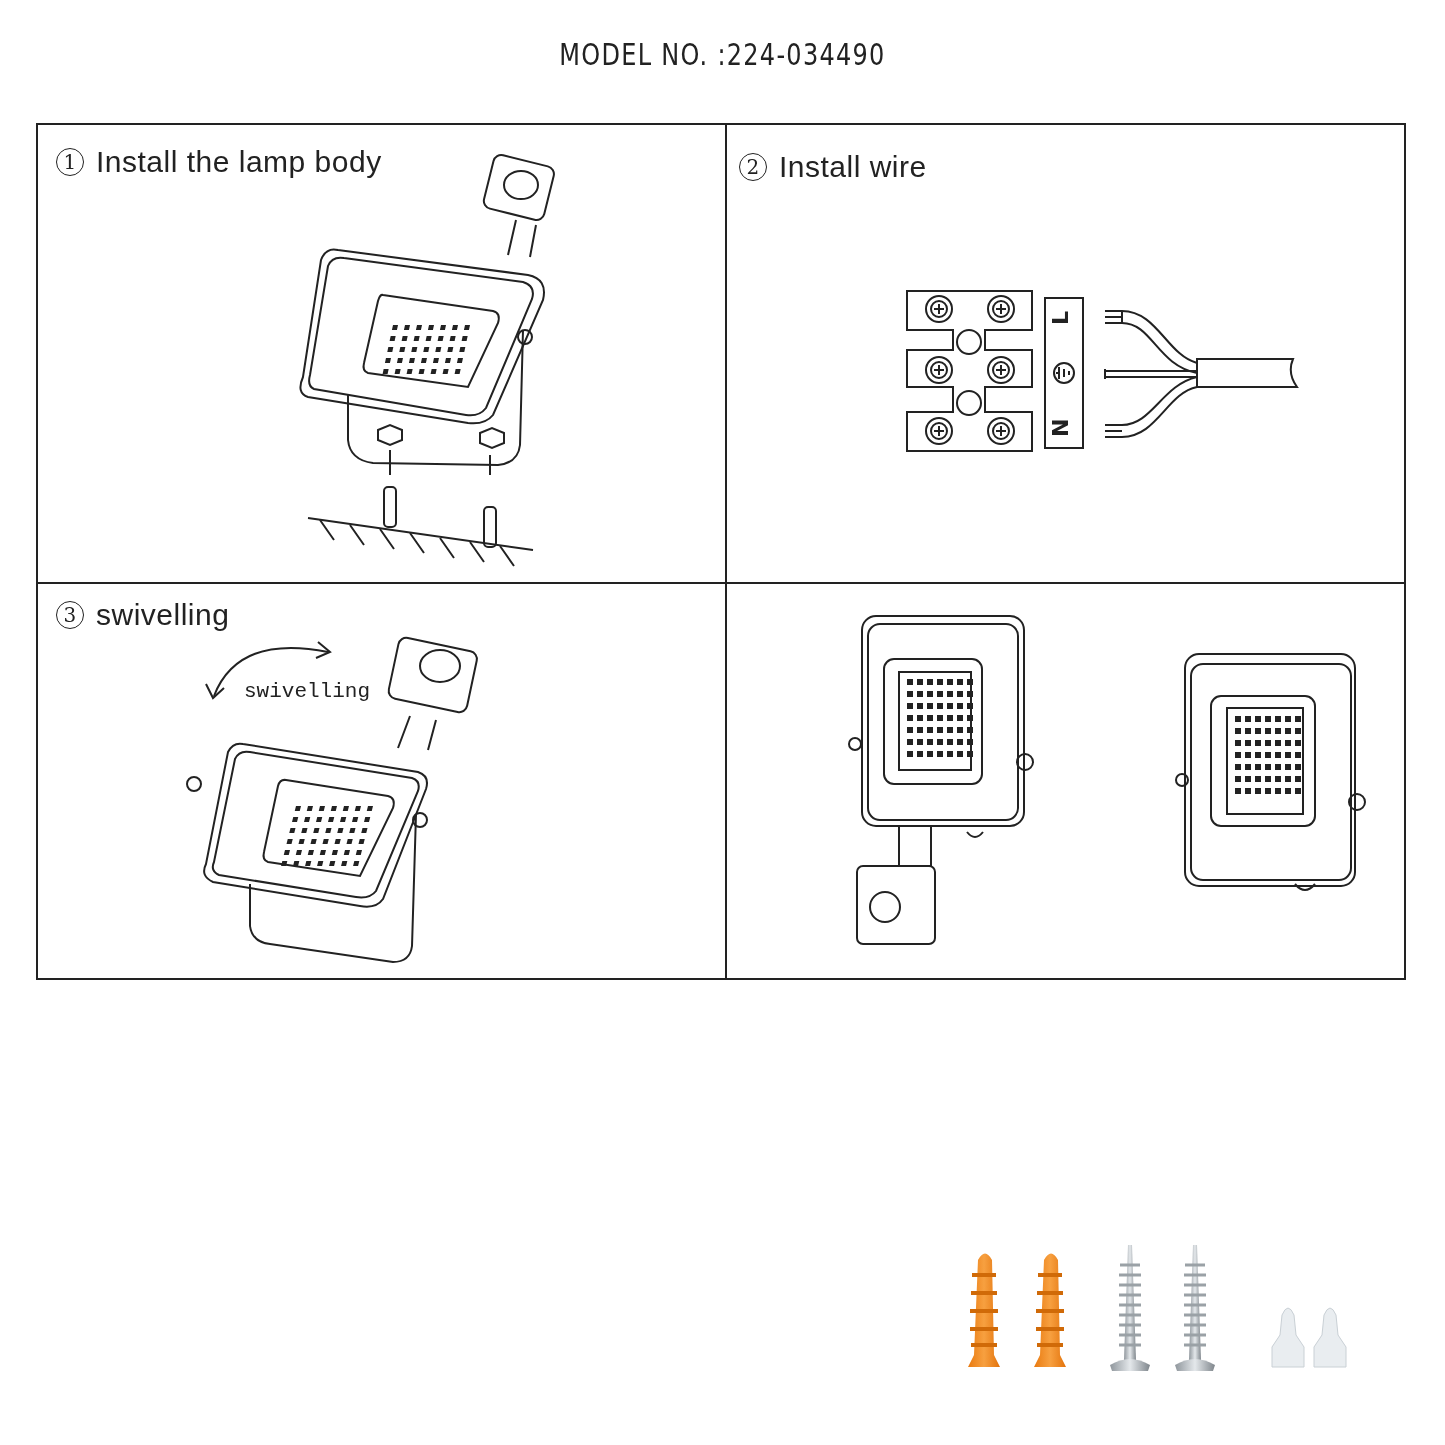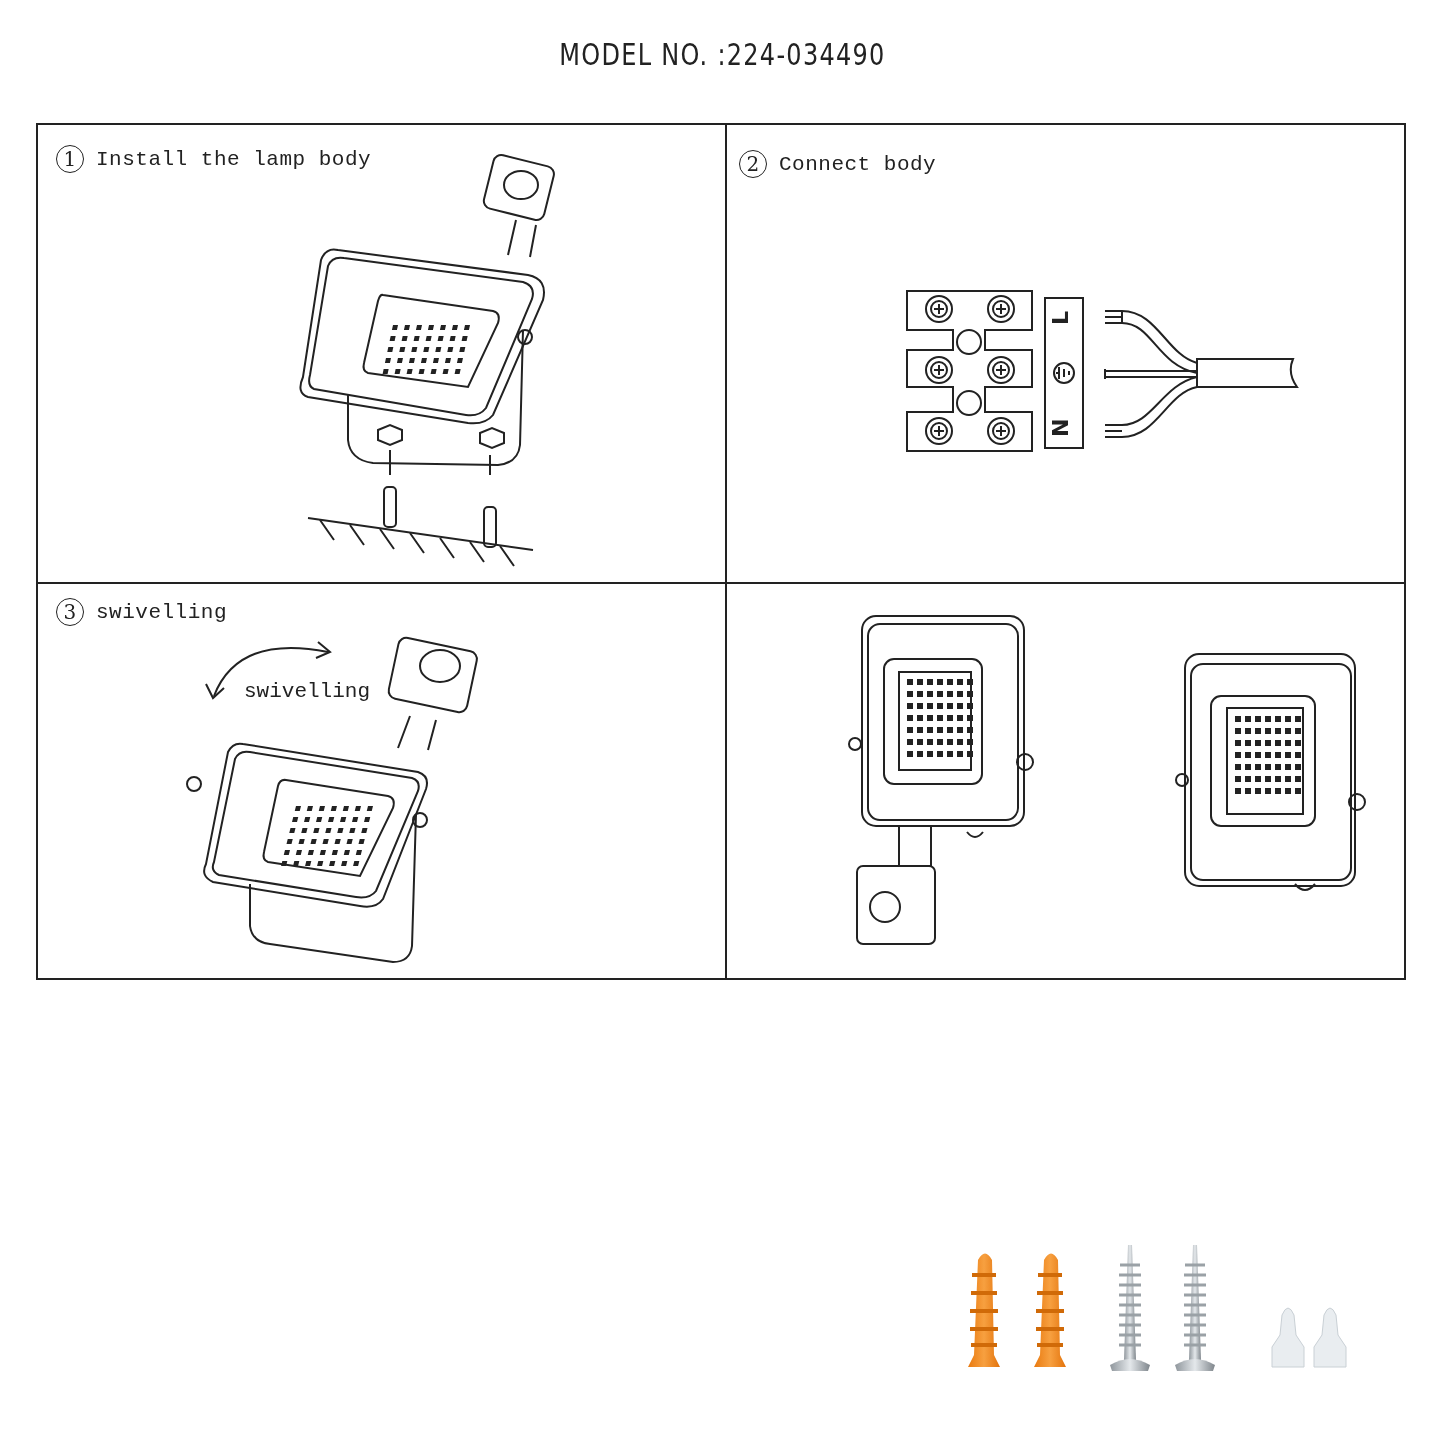--- a/index.html
+++ b/index.html
@@ -8,21 +8,21 @@
   .grid { position:absolute; left:36px; top:123px; width:1370px; height:857px; border:2px solid #222; box-sizing:border-box; }
   .vline { position:absolute; left:687px; top:0; width:2px; height:100%; background:#222; }
   .hline { position:absolute; left:0; top:457px; width:100%; height:2px; background:#222; }
   .panel { position:absolute; }
   .p1 { left:0; top:0; width:687px; height:457px; }
   .p2 { left:689px; top:0; width:679px; height:457px; }
   .p3 { left:0; top:459px; width:687px; height:396px; }
   .p4 { left:689px; top:459px; width:679px; height:396px; }
   .step { position:absolute; font-family:"DejaVu Serif","Liberation Serif", serif; font-size:26px; color:#222; display:flex; align-items:center; gap:12px; letter-spacing:0.5px; }
   .num { display:inline-flex; width:28px; height:28px; border:1.6px solid #222; border-radius:50%; align-items:center; justify-content:center; font-size:20px; box-sizing:border-box; }
-  .lbl { font-family:Liberation Mono, monospace; font-size:21px; }
+  .lbl { font-family:Liberation Sans, sans-serif; font-size:30px; }
   .sublbl { position:absolute; font-family:"Liberation Mono","DejaVu Sans Mono", monospace; font-size:21px; color:#222; }
   svg { position:absolute; overflow:visible; }
   .accessories { position:absolute; left:950px; top:1235px; width:420px; height:150px; }
 </style>
 </head>
 <body>
 
 <div class="title">MODEL NO. :224-034490</div>
 
 <div class="grid">
@@ -98,21 +98,21 @@
             <rect x="70" y="44" width="5" height="5"></rect>
             <rect x="82" y="44" width="5" height="5"></rect>
         </g>
       </g>
     </svg>
   </div>
 
   <div class="panel p2">
     <div class="step" style="left:12px; top:25px;">
       <span class="num">2</span>
-      <span class="lbl">Connect body</span>
+      <span class="lbl">Install wire</span>
     </div>
     <svg width="679" height="457" style="left:0;top:0;" viewBox="0 0 679 457">
       <g fill="none" stroke="#222" stroke-width="2">
 
         <path d="M180 166 H305 V205 H258 V225 H305 V262 H258 V287 H305 V326 H180 V287 H226 V262 H180 V225 H226 V205 H180 Z"></path>
         <circle cx="242" cy="217" r="12"></circle>
         <circle cx="242" cy="278" r="12"></circle>
         <g>
           <circle cx="212" cy="184" r="13"></circle>
             <circle cx="212" cy="184" r="8"></circle>

